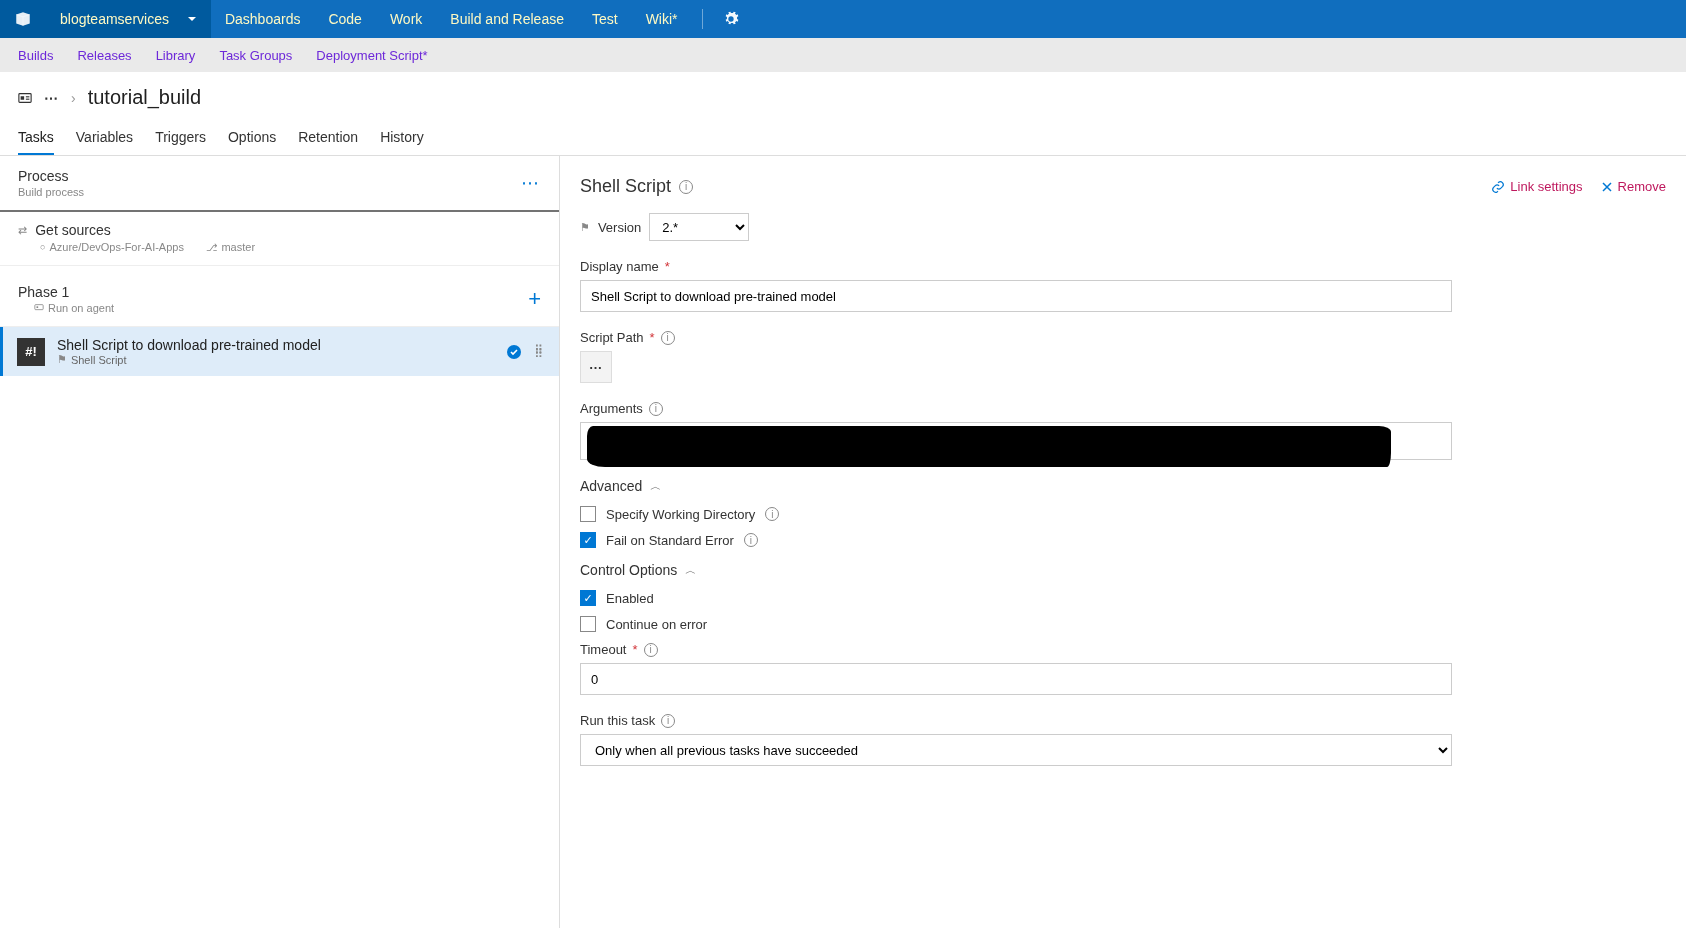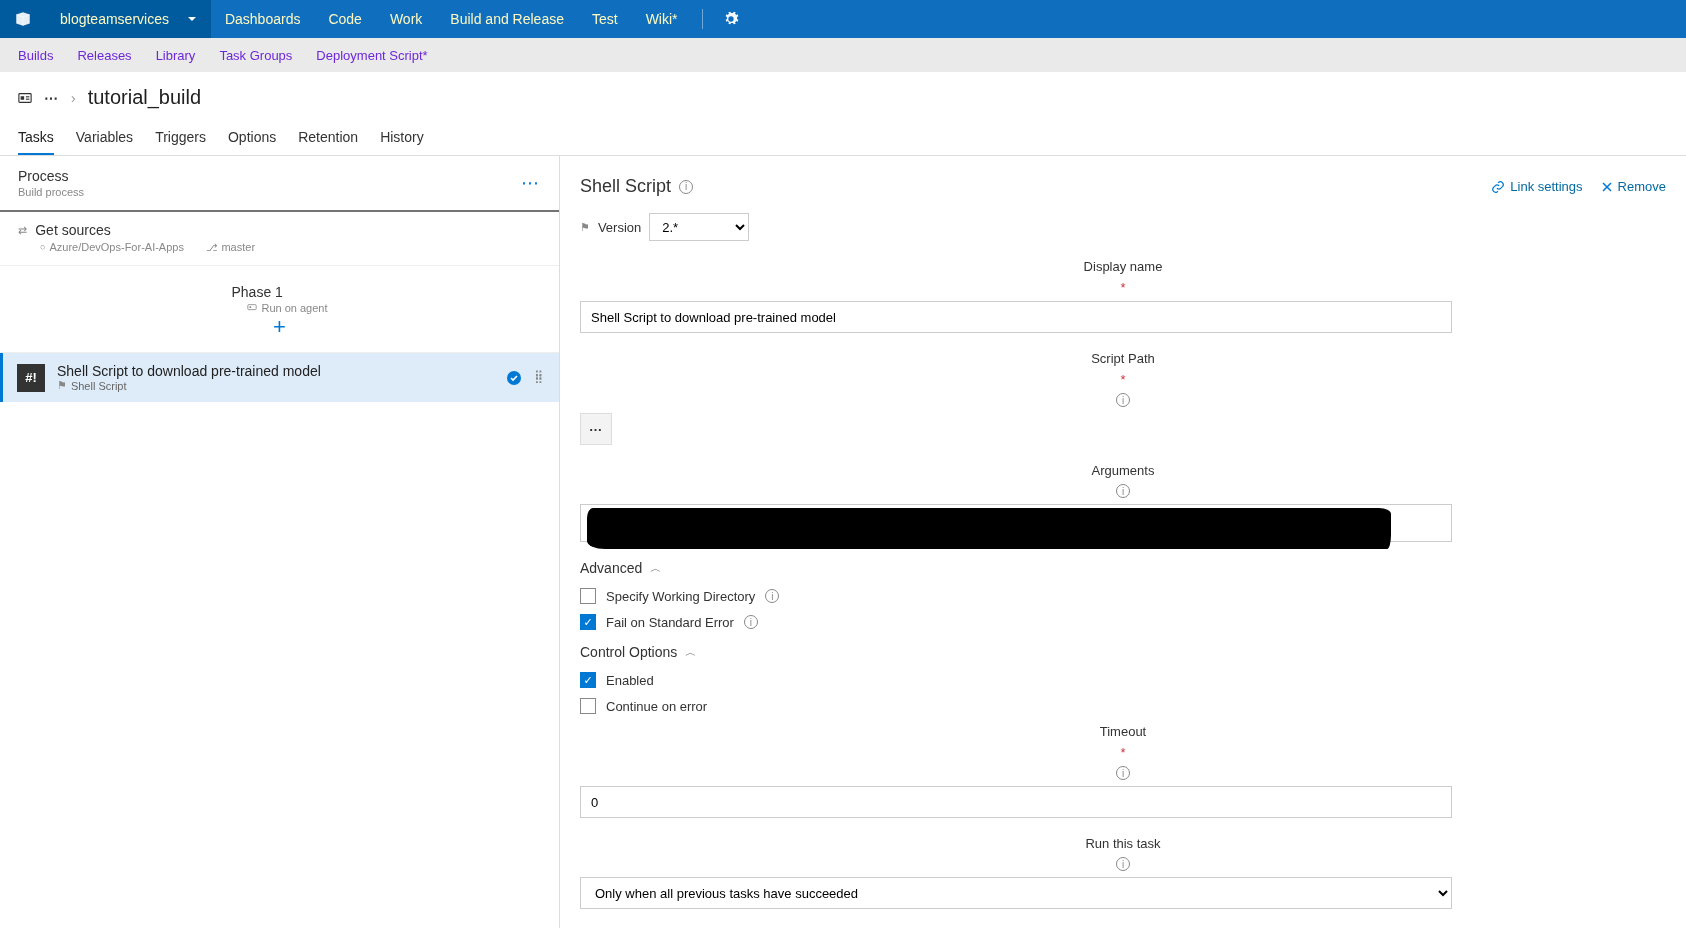--- a/index.html
+++ b/index.html
@@ -41,44 +41,44 @@
   .process-row .title { font-size:14px; }
   .process-row .sub { font-size:11px; color:#888; margin-top:2px;}
   .process-row .dots { color:#0078d4; font-size:18px; cursor:pointer; letter-spacing:2px;}
 
   .sources-row { padding: 10px 18px 12px 18px; border-bottom:1px solid #eee;}
   .sources-row .line1 { display:flex; align-items:center; gap:10px; font-size:14px;}
   .sources-row .line2 { font-size:11px; color:#888; margin-top:3px; display:flex; gap:22px; margin-left:22px;}
   .sources-row .line2 .gh::before { content:"\25CB"; font-size:9px; margin-right:4px; color:#888; display:inline-block; transform:translateY(-1px);}
   .sources-row .line2 .branch::before { content:"\2387"; font-size:10px; margin-right:4px; color:#888;}
 
-  .phase-row { padding: 12px 18px; border-bottom:1px solid #eee; display:flex; justify-content:space-between; align-items:center; margin-top:6px;flex-direction:column;}
+  .phase-row { padding: 12px 18px; border-bottom:1px solid #eee; display:flex; justify-content:space-between; align-items:center; margin-top:6px;}
   .phase-row .title { font-size:14px;}
   .phase-row .sub { font-size:11px; color:#888; margin-top:2px; display:flex; align-items:center; gap:4px;padding-left:16px;}
   .phase-row .plus { color:#0078d4; font-size:22px; cursor:pointer; font-weight:300;}
 
   .task-row { background:#deecf9; padding: 10px 14px; display:flex; align-items:center; gap:12px; border-left:3px solid #0078d4;}
   .task-row .icon { width:28px; height:28px; background:#333; color:#fff; display:flex; align-items:center; justify-content:center; font-weight:bold; font-size:13px;}
   .task-row .details { flex:1;}
   .task-row .details .t { font-size:14px; color:#212121;}
   .task-row .details .s { font-size:11px; color:#666; display:flex; align-items:center; gap:4px;}
   .task-row .check { color:#0078d4; font-size:14px;}
   .task-row .grip { color:#888; cursor:grab; font-size:12px; line-height:4px; letter-spacing:2px;}
 
   
   .detail-header { display:flex; justify-content:space-between; align-items:center; margin-bottom:16px;}
   .detail-header h2 { font-size:18px; font-weight:400; color:#333; display:flex; align-items:center; gap:8px;}
   .detail-header .actions { display:flex; gap:18px; font-size:13px;}
-  .detail-header .actions a { color:#0369a1; text-decoration:none; display:flex; align-items:center; gap:5px; cursor:pointer;}
+  .detail-header .actions a { color:#be185d; text-decoration:none; display:flex; align-items:center; gap:5px; cursor:pointer;}
 
   .version-row { display:flex; align-items:center; gap:8px; font-size:13px; margin-bottom:18px;}
   .version-row select { height:28px; border:1px solid #ccc; padding: 0 24px 0 8px; font-size:13px; background:#fff; cursor:pointer; min-width:100px;}
 
   .field { margin-bottom: 18px;}
-  .field label { display:flex; align-items:center; gap:6px; font-size:13px; color:#333; margin-bottom:6px;flex-direction:column;}
+  .field label { display:flex; align-items:center; gap:6px; font-size:13px; color:#333; margin-bottom:6px;}
   .field label .req { color:#d13438;}
   .field input[type="text"] { width: 100%; height:32px; border:1px solid #ccc; padding: 0 10px; font-size:13px;}
   .field .with-button { display:flex; gap:10px; align-items:center;}
   .field .with-button input { flex:1; max-width: 838px;}
   .field .ellips-btn { width:32px; height:32px; background:#f3f3f3; border:1px solid #ddd; display:flex; align-items:center; justify-content:center; cursor:pointer; font-weight:bold; letter-spacing:1px;}
   .field.full input { max-width: 872px;}
 
   .redacted-box { border:1px solid #ccc; height:38px; max-width:872px; position:relative; padding:4px;}
   .redacted-box .scribble { position:absolute; left:6px; top:3px; right:60px; bottom:-8px; background:#000; border-radius: 6px 12px 4px 18px / 10px 6px 14px 8px;}
 

